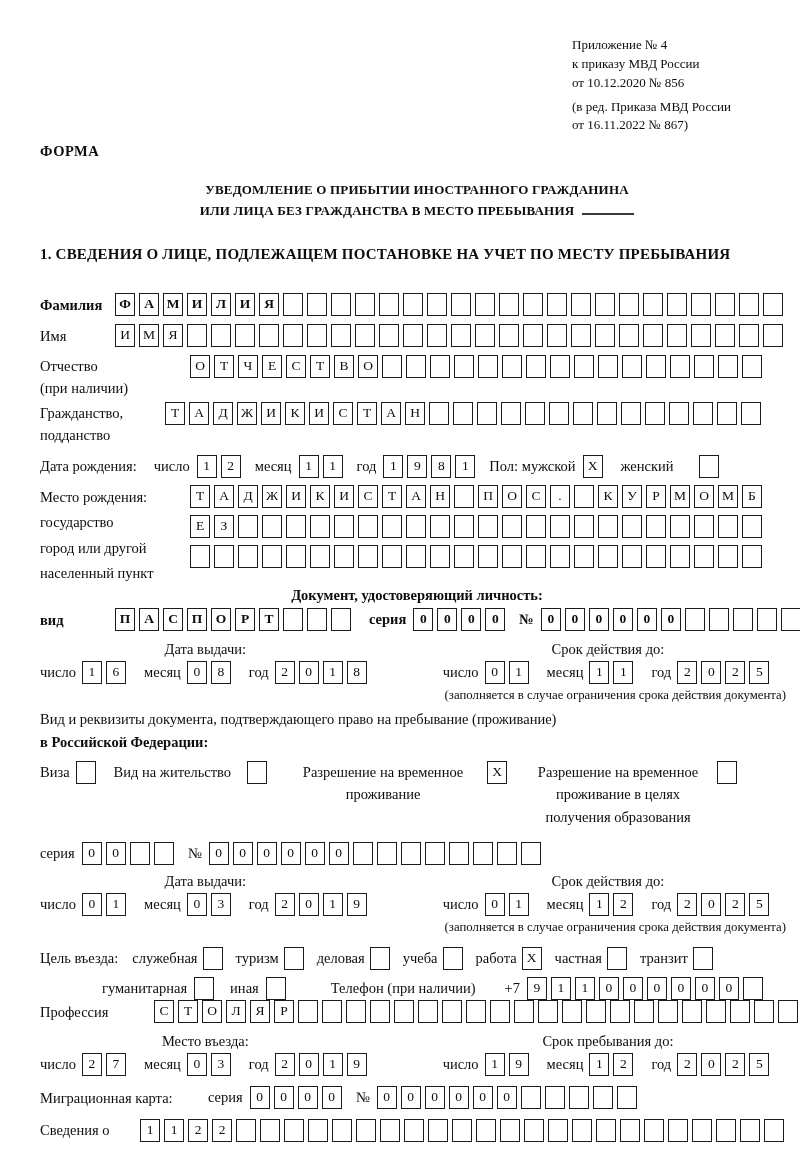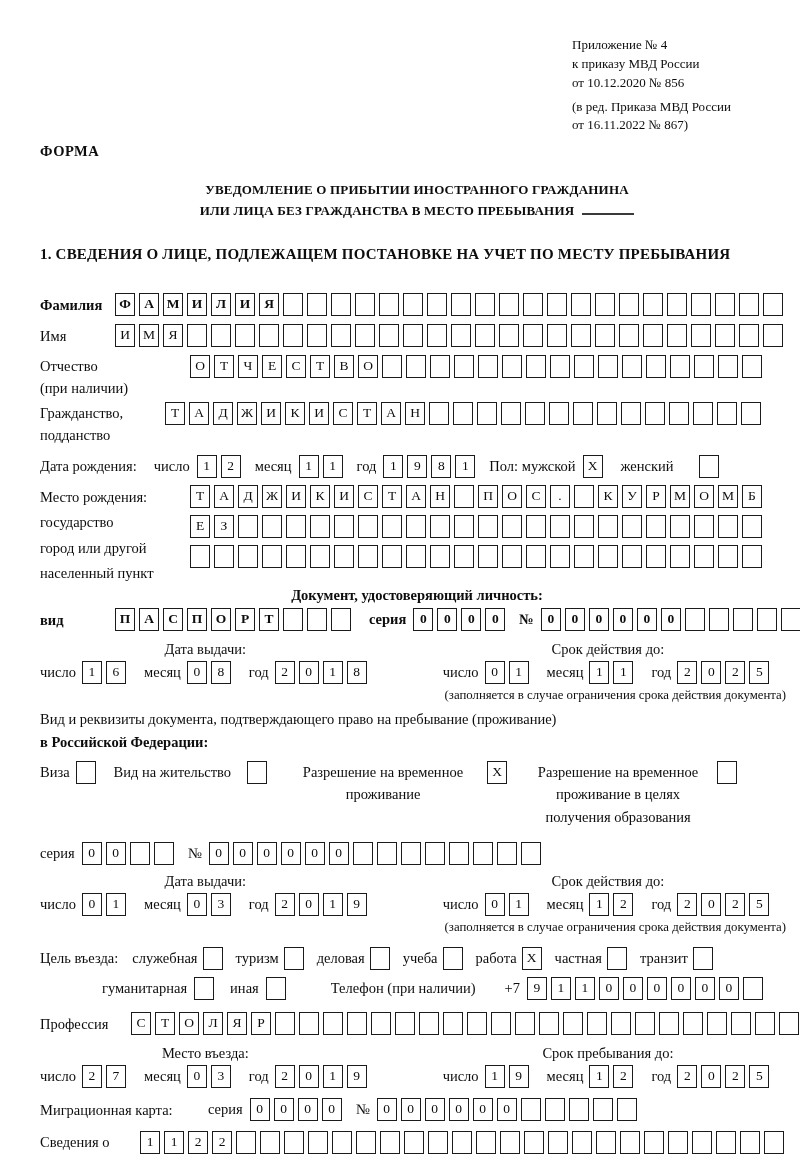--- a/index.html
+++ b/index.html
@@ -260,21 +260,21 @@
   <div class="phone-row nowrap">
     <span class="inline-lbl first">гуманитарная</span>
     <span class="boxes"><span class="box"></span></span>
     <span class="inline-lbl">иная</span>
     <span class="boxes"><span class="box"></span></span>
     <span class="inline-lbl" style="margin-left:41px;">Телефон (при наличии)</span>
     <span class="phone-prefix">+7</span>
     <span class="boxes"><span class="box">9</span><span class="box">1</span><span class="box">1</span><span class="box">0</span><span class="box">0</span><span class="box">0</span><span class="box">0</span><span class="box">0</span><span class="box">0</span><span class="box"></span></span>
   </div>
 
-  <div class="row" style="margin-top:12px;">
+  <div class="row" style="margin-top:0;gap:23px;">
     <div class="lc w91">Профессия</div>
     <div class="boxes"><span class="box">С</span><span class="box">Т</span><span class="box">О</span><span class="box">Л</span><span class="box">Я</span><span class="box">Р</span><span class="box"></span><span class="box"></span><span class="box"></span><span class="box"></span><span class="box"></span><span class="box"></span><span class="box"></span><span class="box"></span><span class="box"></span><span class="box"></span><span class="box"></span><span class="box"></span><span class="box"></span><span class="box"></span><span class="box"></span><span class="box"></span><span class="box"></span><span class="box"></span><span class="box"></span><span class="box"></span><span class="box"></span><span class="box"></span></div>
   </div>
 
   <div class="dates-pair">
     <div class="date-group">
       <div class="date-head">Место въезда:</div>
       <div class="date-line nowrap">
         <span class="inline-lbl first">число</span>
         <span class="boxes"><span class="box">2</span><span class="box">7</span></span>

